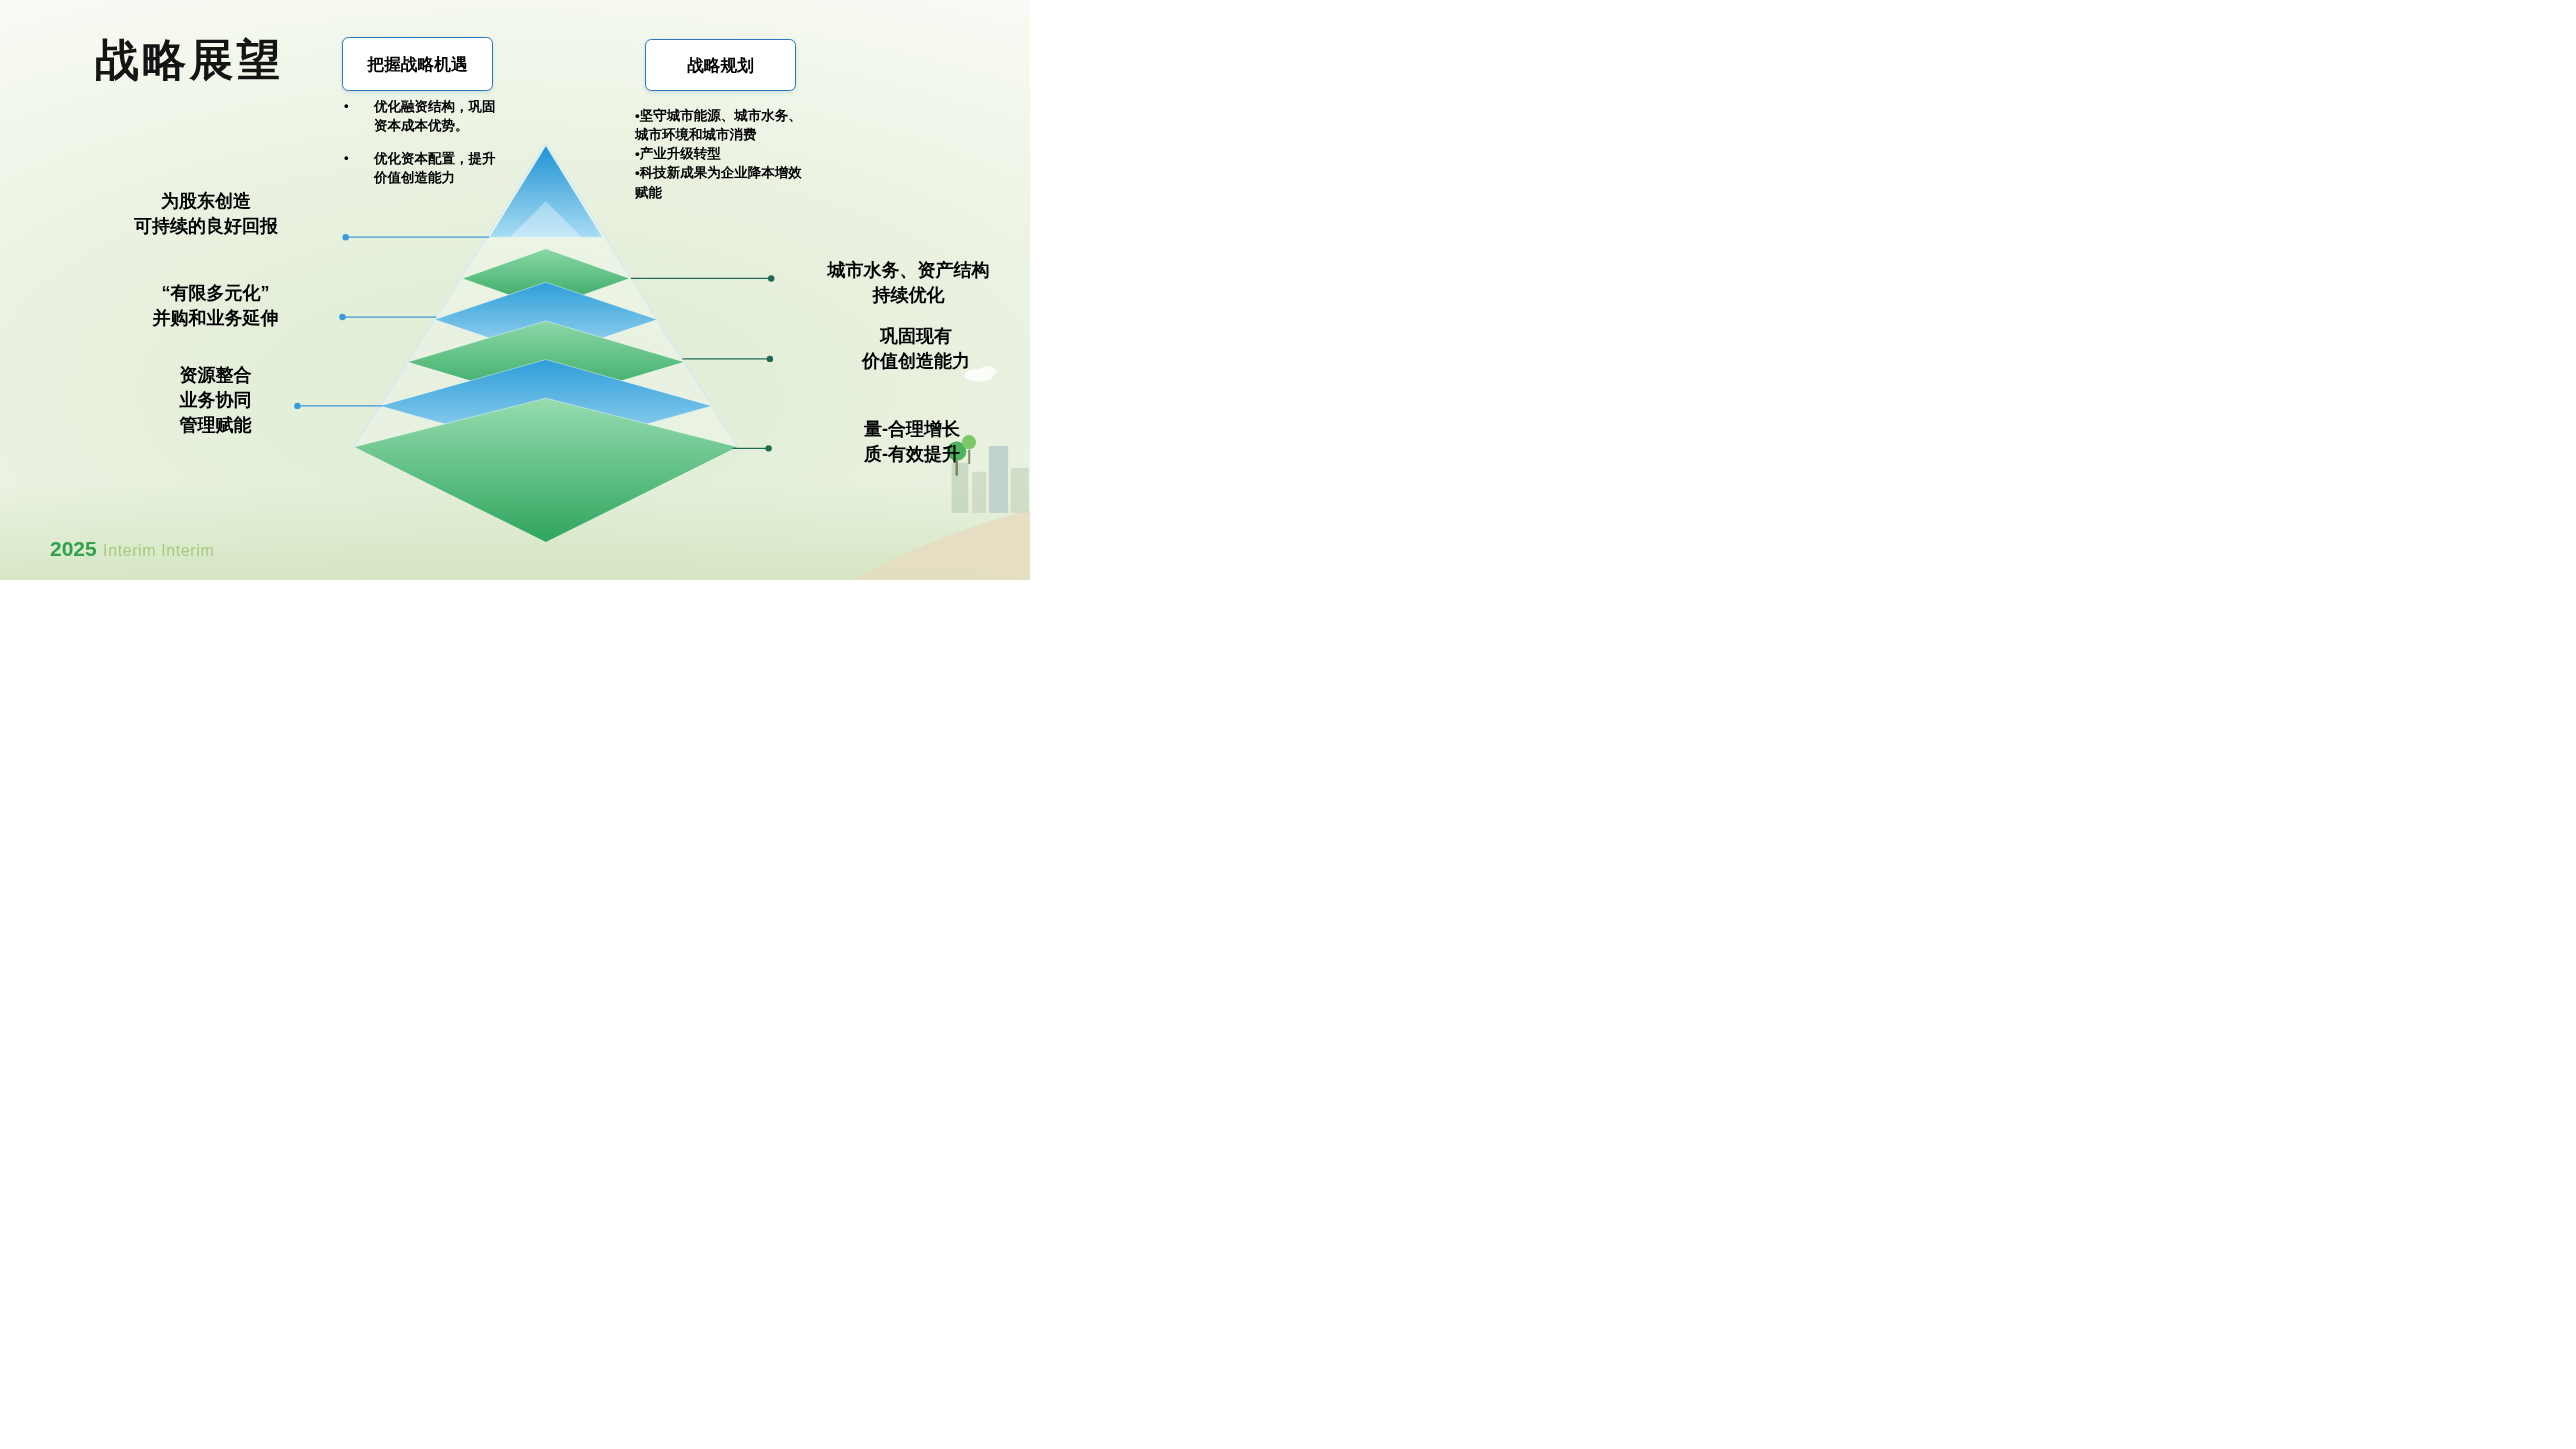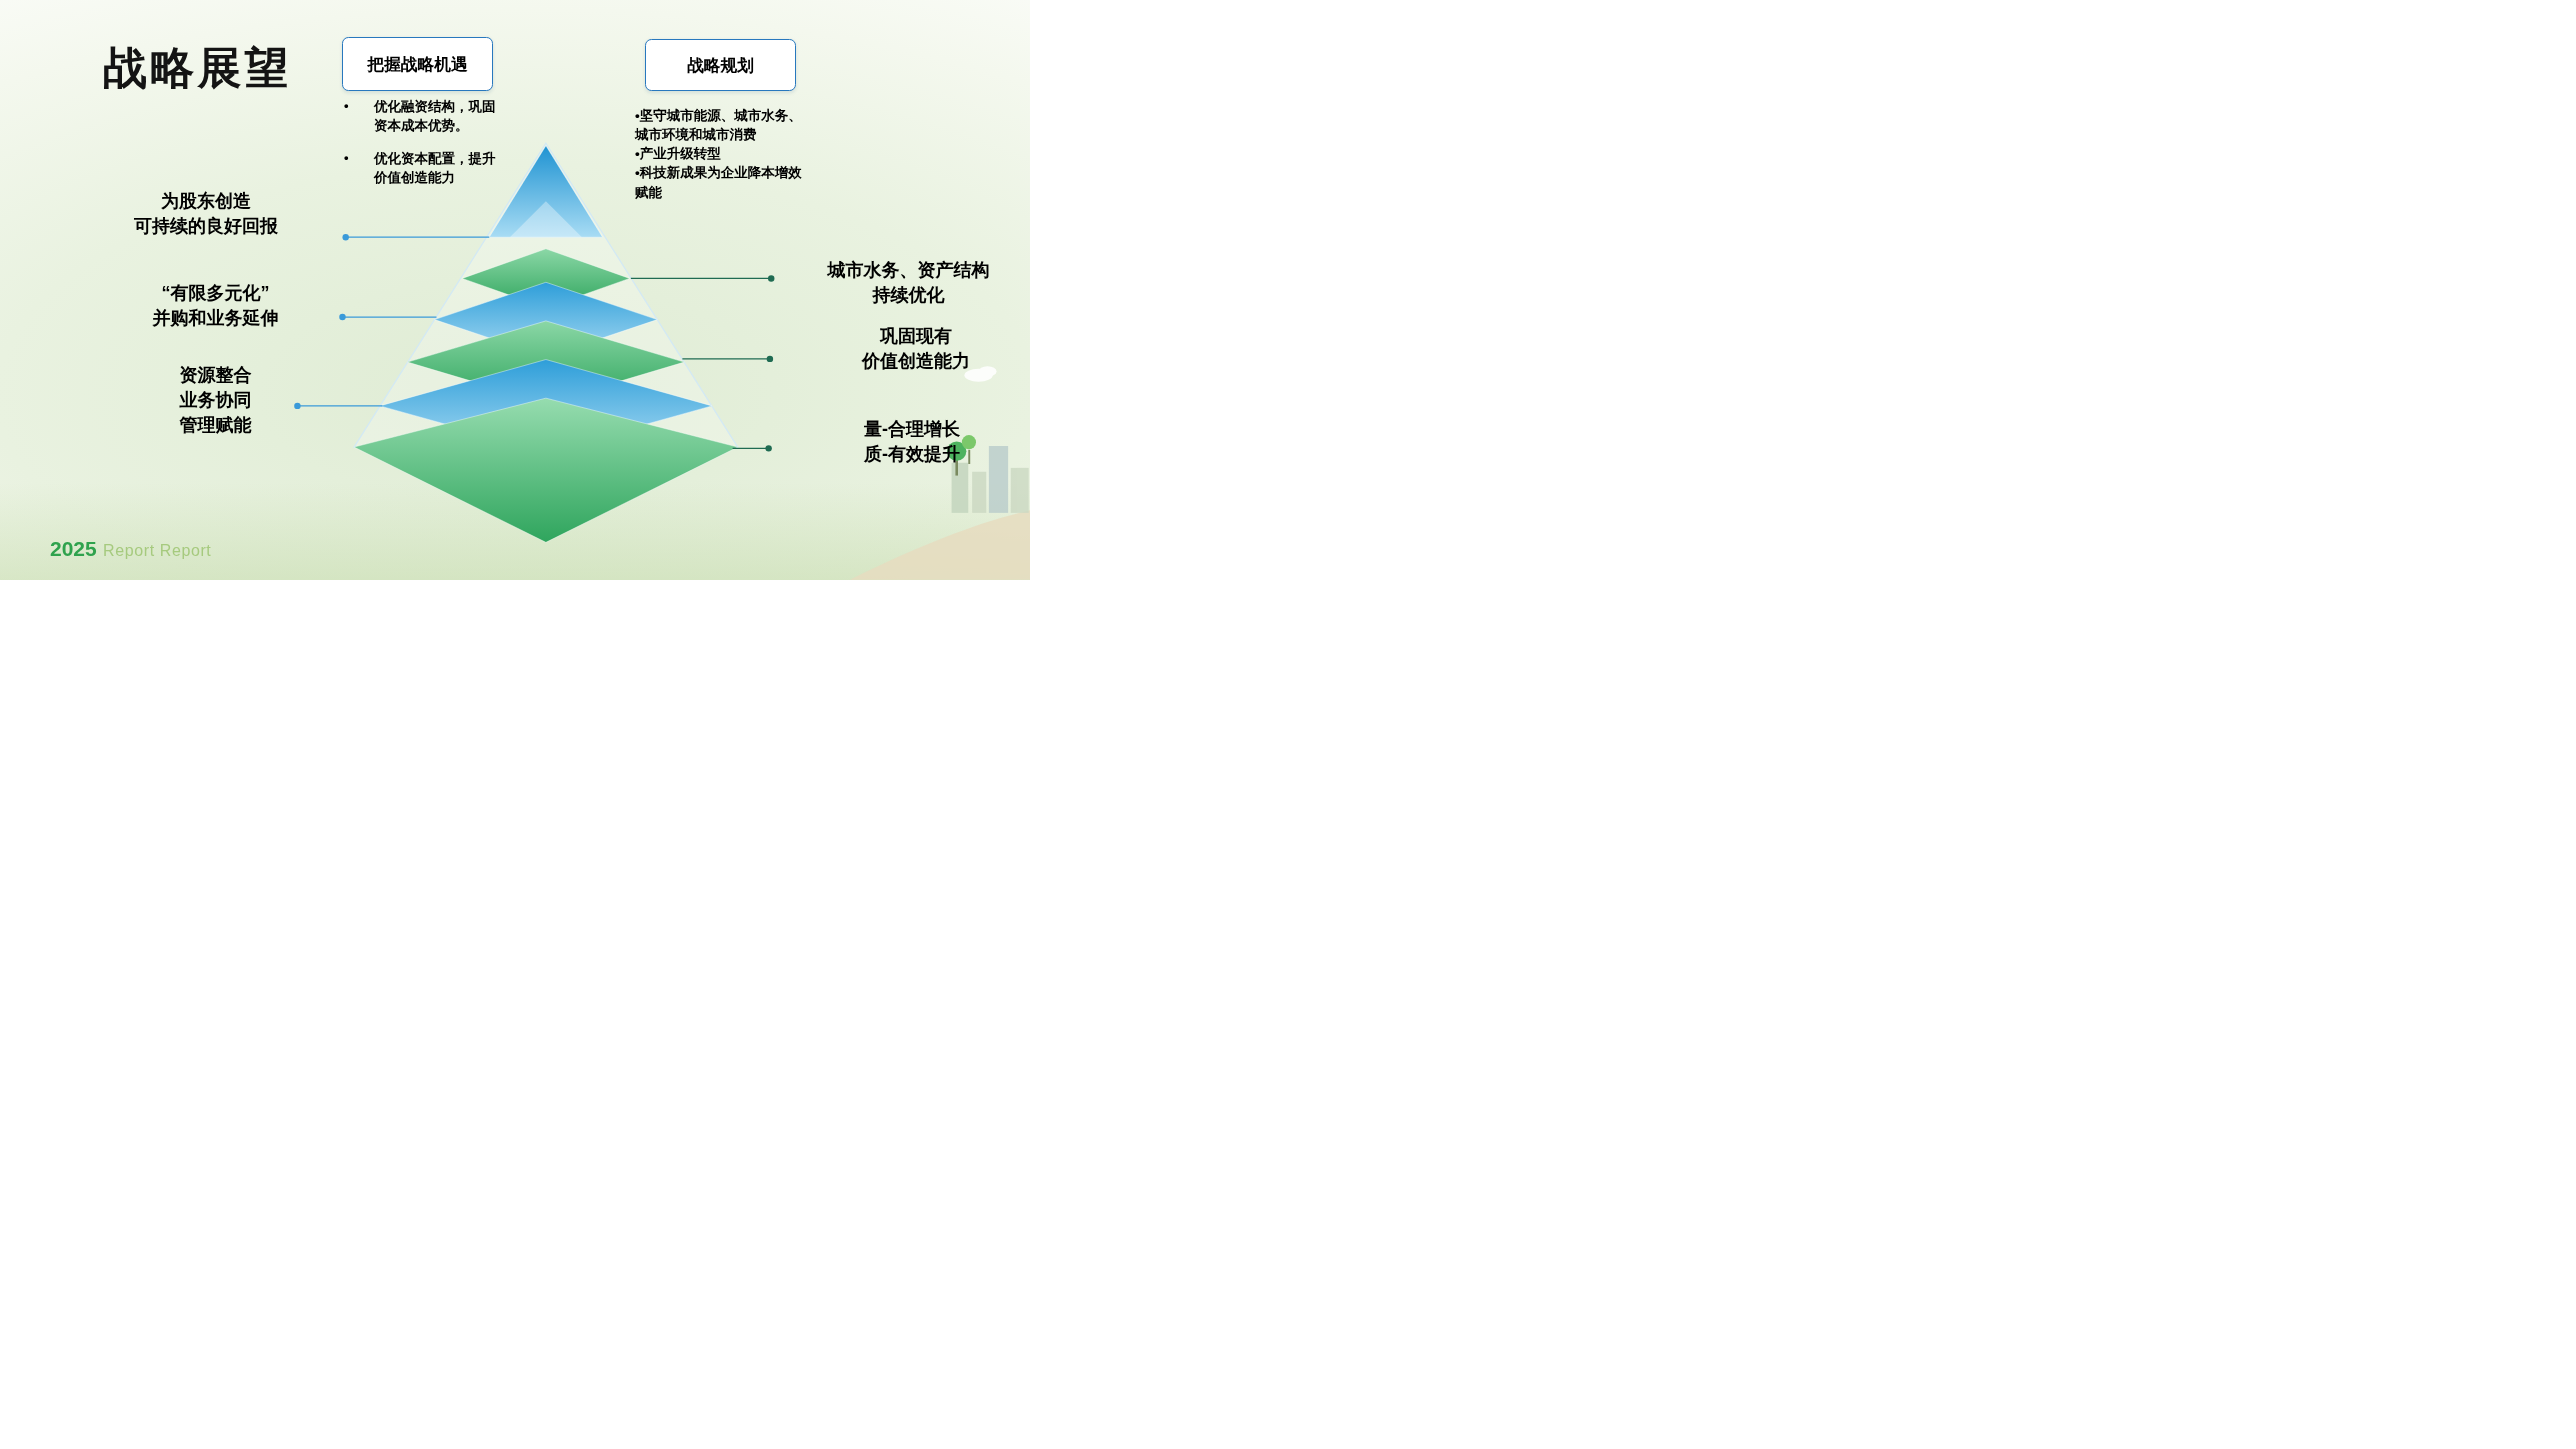--- a/index.html
+++ b/index.html
@@ -10,21 +10,21 @@
     overflow: hidden;
     font-family: "Liberation Sans", "DejaVu Sans", sans-serif;
     background:
       radial-gradient(120% 95% at 50% 68%, #dfecd4 0%, #e9f2e0 42%, #f4f8ee 70%, #ffffff 100%);
   }
   .ground {
     position: absolute; left: 0; right: 0; bottom: 0; height: 97px;
     background: linear-gradient(to top, rgba(189,214,160,0.45), rgba(189,214,160,0));
   }
   .title {
-    position: absolute; left: 95px; top: 31px; margin: 8px;
+    position: absolute; left: 95px; top: 31px; margin: 0;
     font-size: 44px; font-weight: 900; color: #141414; letter-spacing: 3.2px;
   }
   .box {
     position: absolute; background: #ffffff;
     border: 1.9px solid #2878BE; border-radius: 6.4px;
     display: flex; align-items: center; justify-content: center;
     font-size: 16.7px; font-weight: 700; color: #000;
     box-shadow: 0 1.9px 3.9px rgba(20,70,120,0.12);
   }
   .box1 { left: 342px; top: 37px; width: 149px; height: 52px; }
@@ -173,17 +173,17 @@
       <circle cx="1198" cy="432" r="5" stroke="none"></circle>
       <line x1="1060" y1="557" x2="1196" y2="557"></line>
       <circle cx="1196" cy="557" r="5" stroke="none"></circle>
       <line x1="1138" y1="696" x2="1194" y2="696"></line>
       <circle cx="1194" cy="696" r="5" stroke="none"></circle>
     </g>
   </svg>
 
   <div class="footer">
     <span class="year">2025</span>
-    <span class="label">Report Report</span>
+    <span class="label">Interim Interim</span>
   </div>
 
 </div>
 
 
 </body></html>

